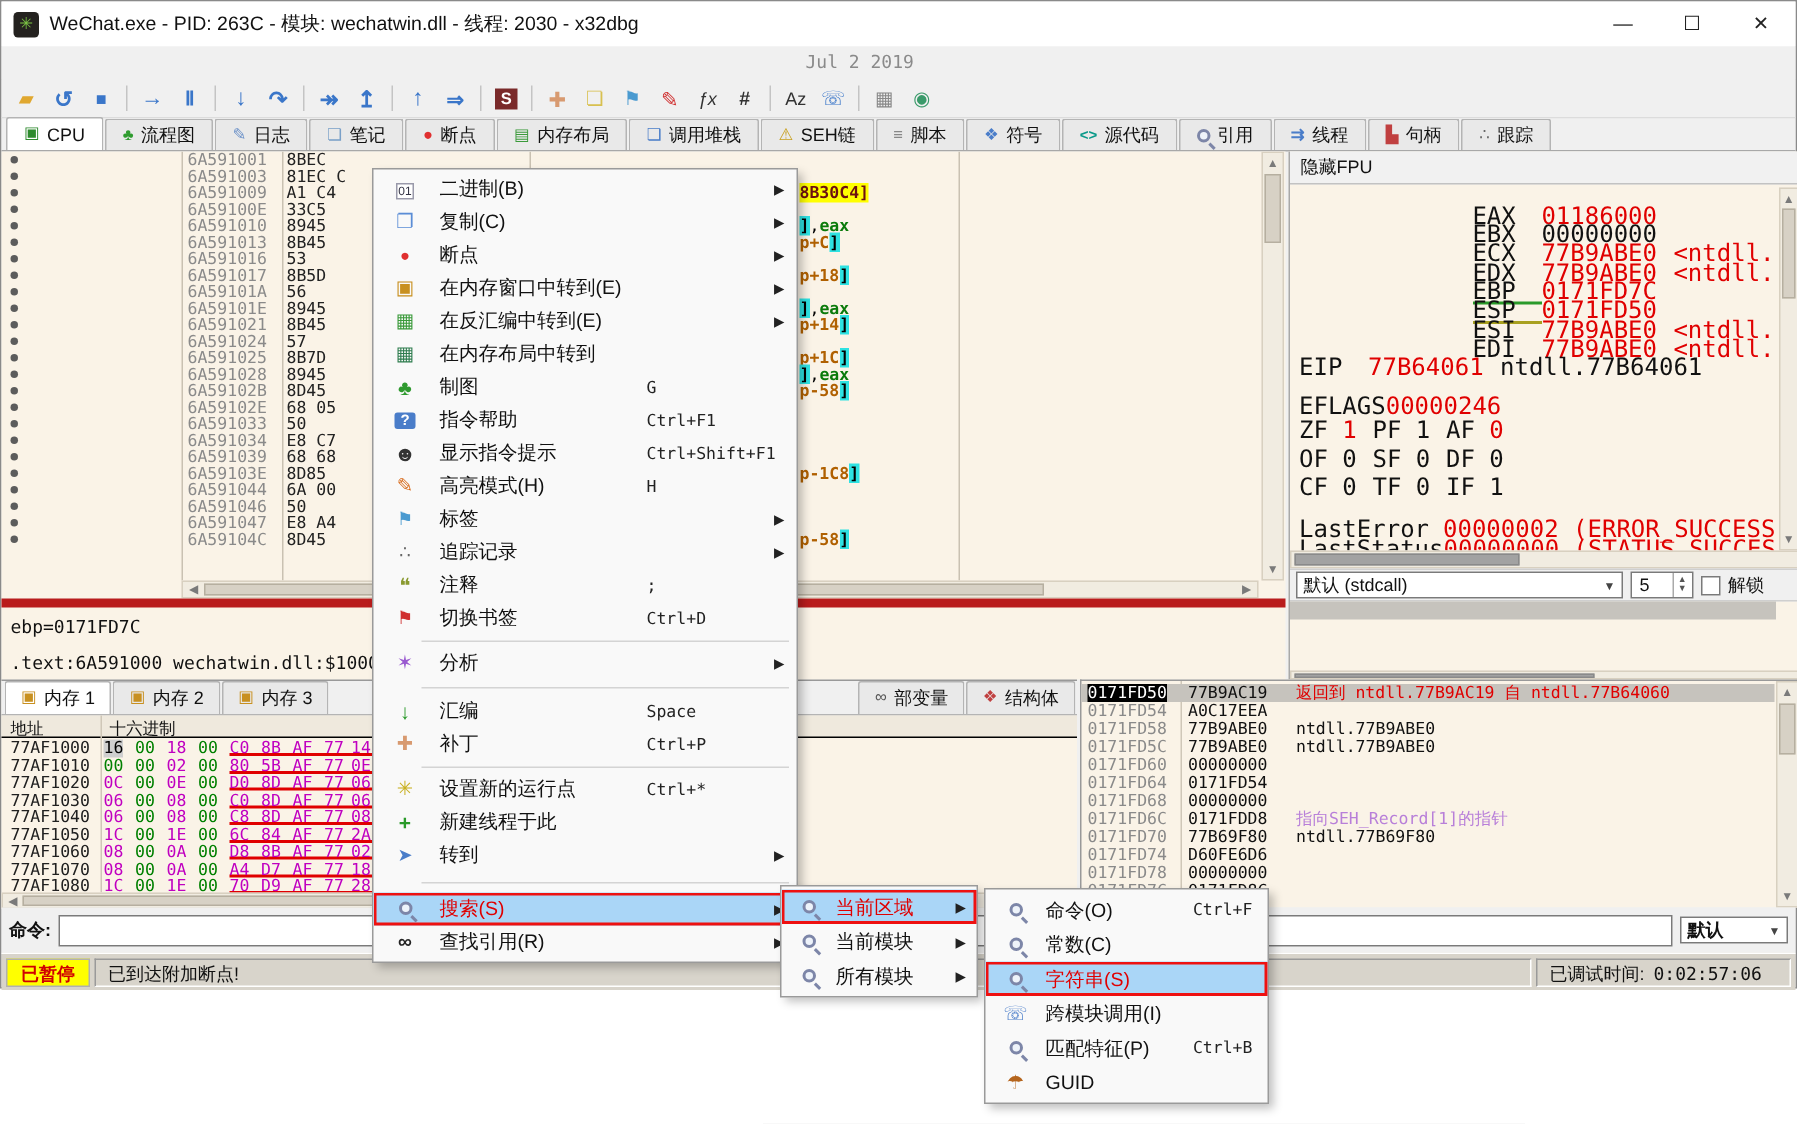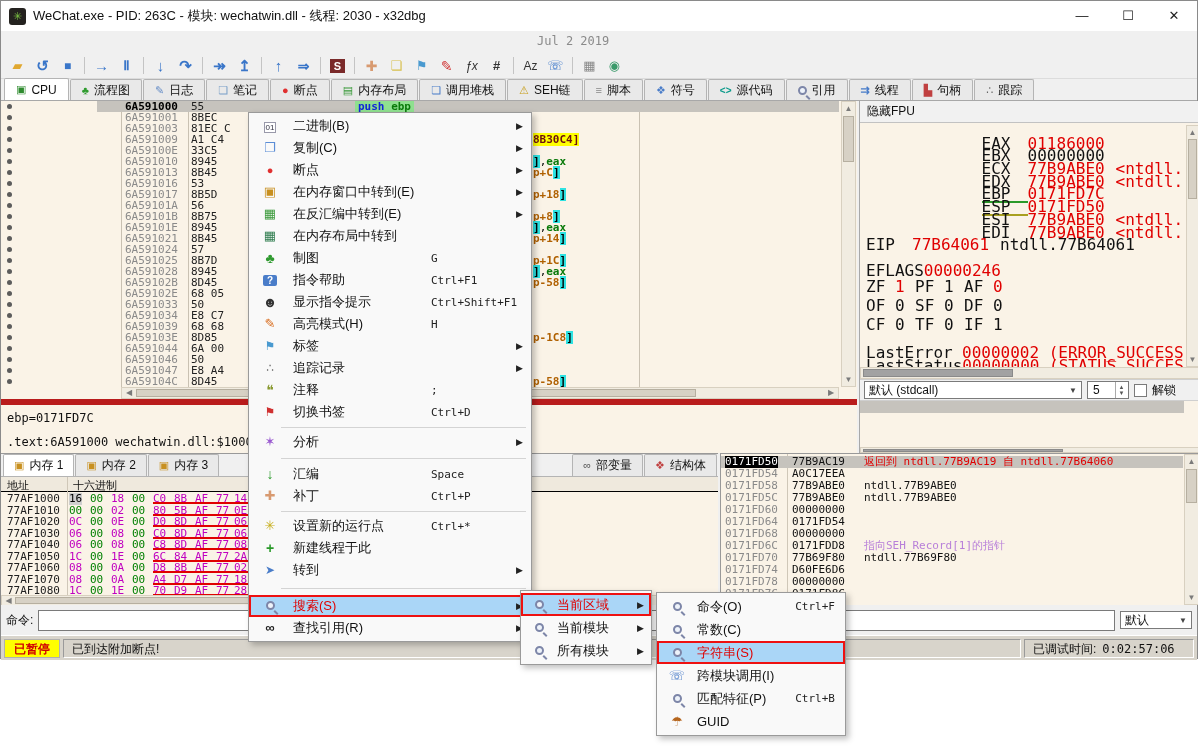--- a/index.html
+++ b/index.html
@@ -142,21 +142,21 @@
   .sa{position:absolute;left:4px;color:#8a8a8a;}
   .srow.sel .sa{background:#000;color:#fff;}
   .sv{position:absolute;left:71px;color:#111;}
   .sc{position:absolute;left:143px;white-space:pre;color:#111;}
   .redc{color:#e00000;}
   .sehc{color:#b87fd9;}
   .ssep{position:absolute;left:66px;top:0;width:1px;height:146px;background:#cfc7b8;}
 
   
   #cmdrow{position:absolute;left:0;top:604px;width:100%;height:30px;background:#f0f0f0;
-          display:flex;align-items:center;padding:0 5px;gap:5px;font-size:12px;}
+          display:flex;align-items:center;padding:0 5px;gap:5px;font-size:12px;font-weight:bold;}
   #cmdinput{flex:1;height:21px;background:#fff;border:1px solid #7a7a7a;}
   .cmd-combo{width:72px;}
   #statusbar{position:absolute;left:0;top:634px;width:100%;height:25px;background:#d8d4cb;
              border-top:1px solid #fff;display:flex;align-items:center;gap:3px;padding:0 3px;font-size:12px;}
   .badge{background:#ffff00;color:#d00000;font-weight:bold;height:19px;line-height:18px;
          padding:0 9px;border:1px solid #b0b0b0;}
   .cell{height:19px;line-height:18px;padding:0 8px;border:1px solid;border-color:#9a9a9a #ffffff #ffffff #9a9a9a;}
   .msgcell{flex:1;}
   .timecell{width:170px;display:flex;gap:6px;}
 
@@ -373,27 +373,20 @@
       </div>
     </div>
 
   <div id="disasm">
     <div class="dcolsep" style="left:120px;"></div>
     <div class="dcolsep" style="left:187px;"></div>
     <div class="dcolsep" style="left:352px;"></div>
     <div class="dcolsep" style="left:638px;"></div>
     <div id="drows">
 
-    <div class="drow sel">
-          <span class="dot"></span>
-          <span class="daddr">6A591000</span>
-          <span class="dbytes">55</span>
-          <span class="dins"><span class="m">push </span><span class="o">ebp</span></span>
-          <span class="dfrag"><span class="f-yellow"></span><span class="f-br"></span><span class="f-plain"></span><span class="f-reg"></span><span class="f-num"></span><span class="f-br"></span></span>
-        </div>
         <div class="drow">
           <span class="dot"></span>
           <span class="daddr">6A591001</span>
           <span class="dbytes">8BEC</span>
           <span class="dins"><span class="m"></span><span class="o"></span></span>
           <span class="dfrag"><span class="f-yellow"></span><span class="f-br"></span><span class="f-plain"></span><span class="f-reg"></span><span class="f-num"></span><span class="f-br"></span></span>
         </div>
         <div class="drow">
           <span class="dot"></span>
           <span class="daddr">6A591003</span>
@@ -442,27 +435,20 @@
           <span class="dbytes">8B5D</span>
           <span class="dins"><span class="m"></span><span class="o"></span></span>
           <span class="dfrag"><span class="f-yellow"></span><span class="f-br"></span><span class="f-plain"></span><span class="f-reg"></span><span class="f-num">p+18</span><span class="f-br">]</span></span>
         </div>
         <div class="drow">
           <span class="dot"></span>
           <span class="daddr">6A59101A</span>
           <span class="dbytes">56</span>
           <span class="dins"><span class="m"></span><span class="o"></span></span>
           <span class="dfrag"><span class="f-yellow"></span><span class="f-br"></span><span class="f-plain"></span><span class="f-reg"></span><span class="f-num"></span><span class="f-br"></span></span>
-        </div>
-        <div class="drow">
-          <span class="dot"></span>
-          <span class="daddr">6A59101B</span>
-          <span class="dbytes">8B75</span>
-          <span class="dins"><span class="m"></span><span class="o"></span></span>
-          <span class="dfrag"><span class="f-yellow"></span><span class="f-br"></span><span class="f-plain"></span><span class="f-reg"></span><span class="f-num">p+8</span><span class="f-br">]</span></span>
         </div>
         <div class="drow">
           <span class="dot"></span>
           <span class="daddr">6A59101E</span>
           <span class="dbytes">8945</span>
           <span class="dins"><span class="m"></span><span class="o"></span></span>
           <span class="dfrag"><span class="f-yellow"></span><span class="f-br">]</span><span class="f-plain">,</span><span class="f-reg">eax</span><span class="f-num"></span><span class="f-br"></span></span>
         </div>
         <div class="drow">
           <span class="dot"></span>

